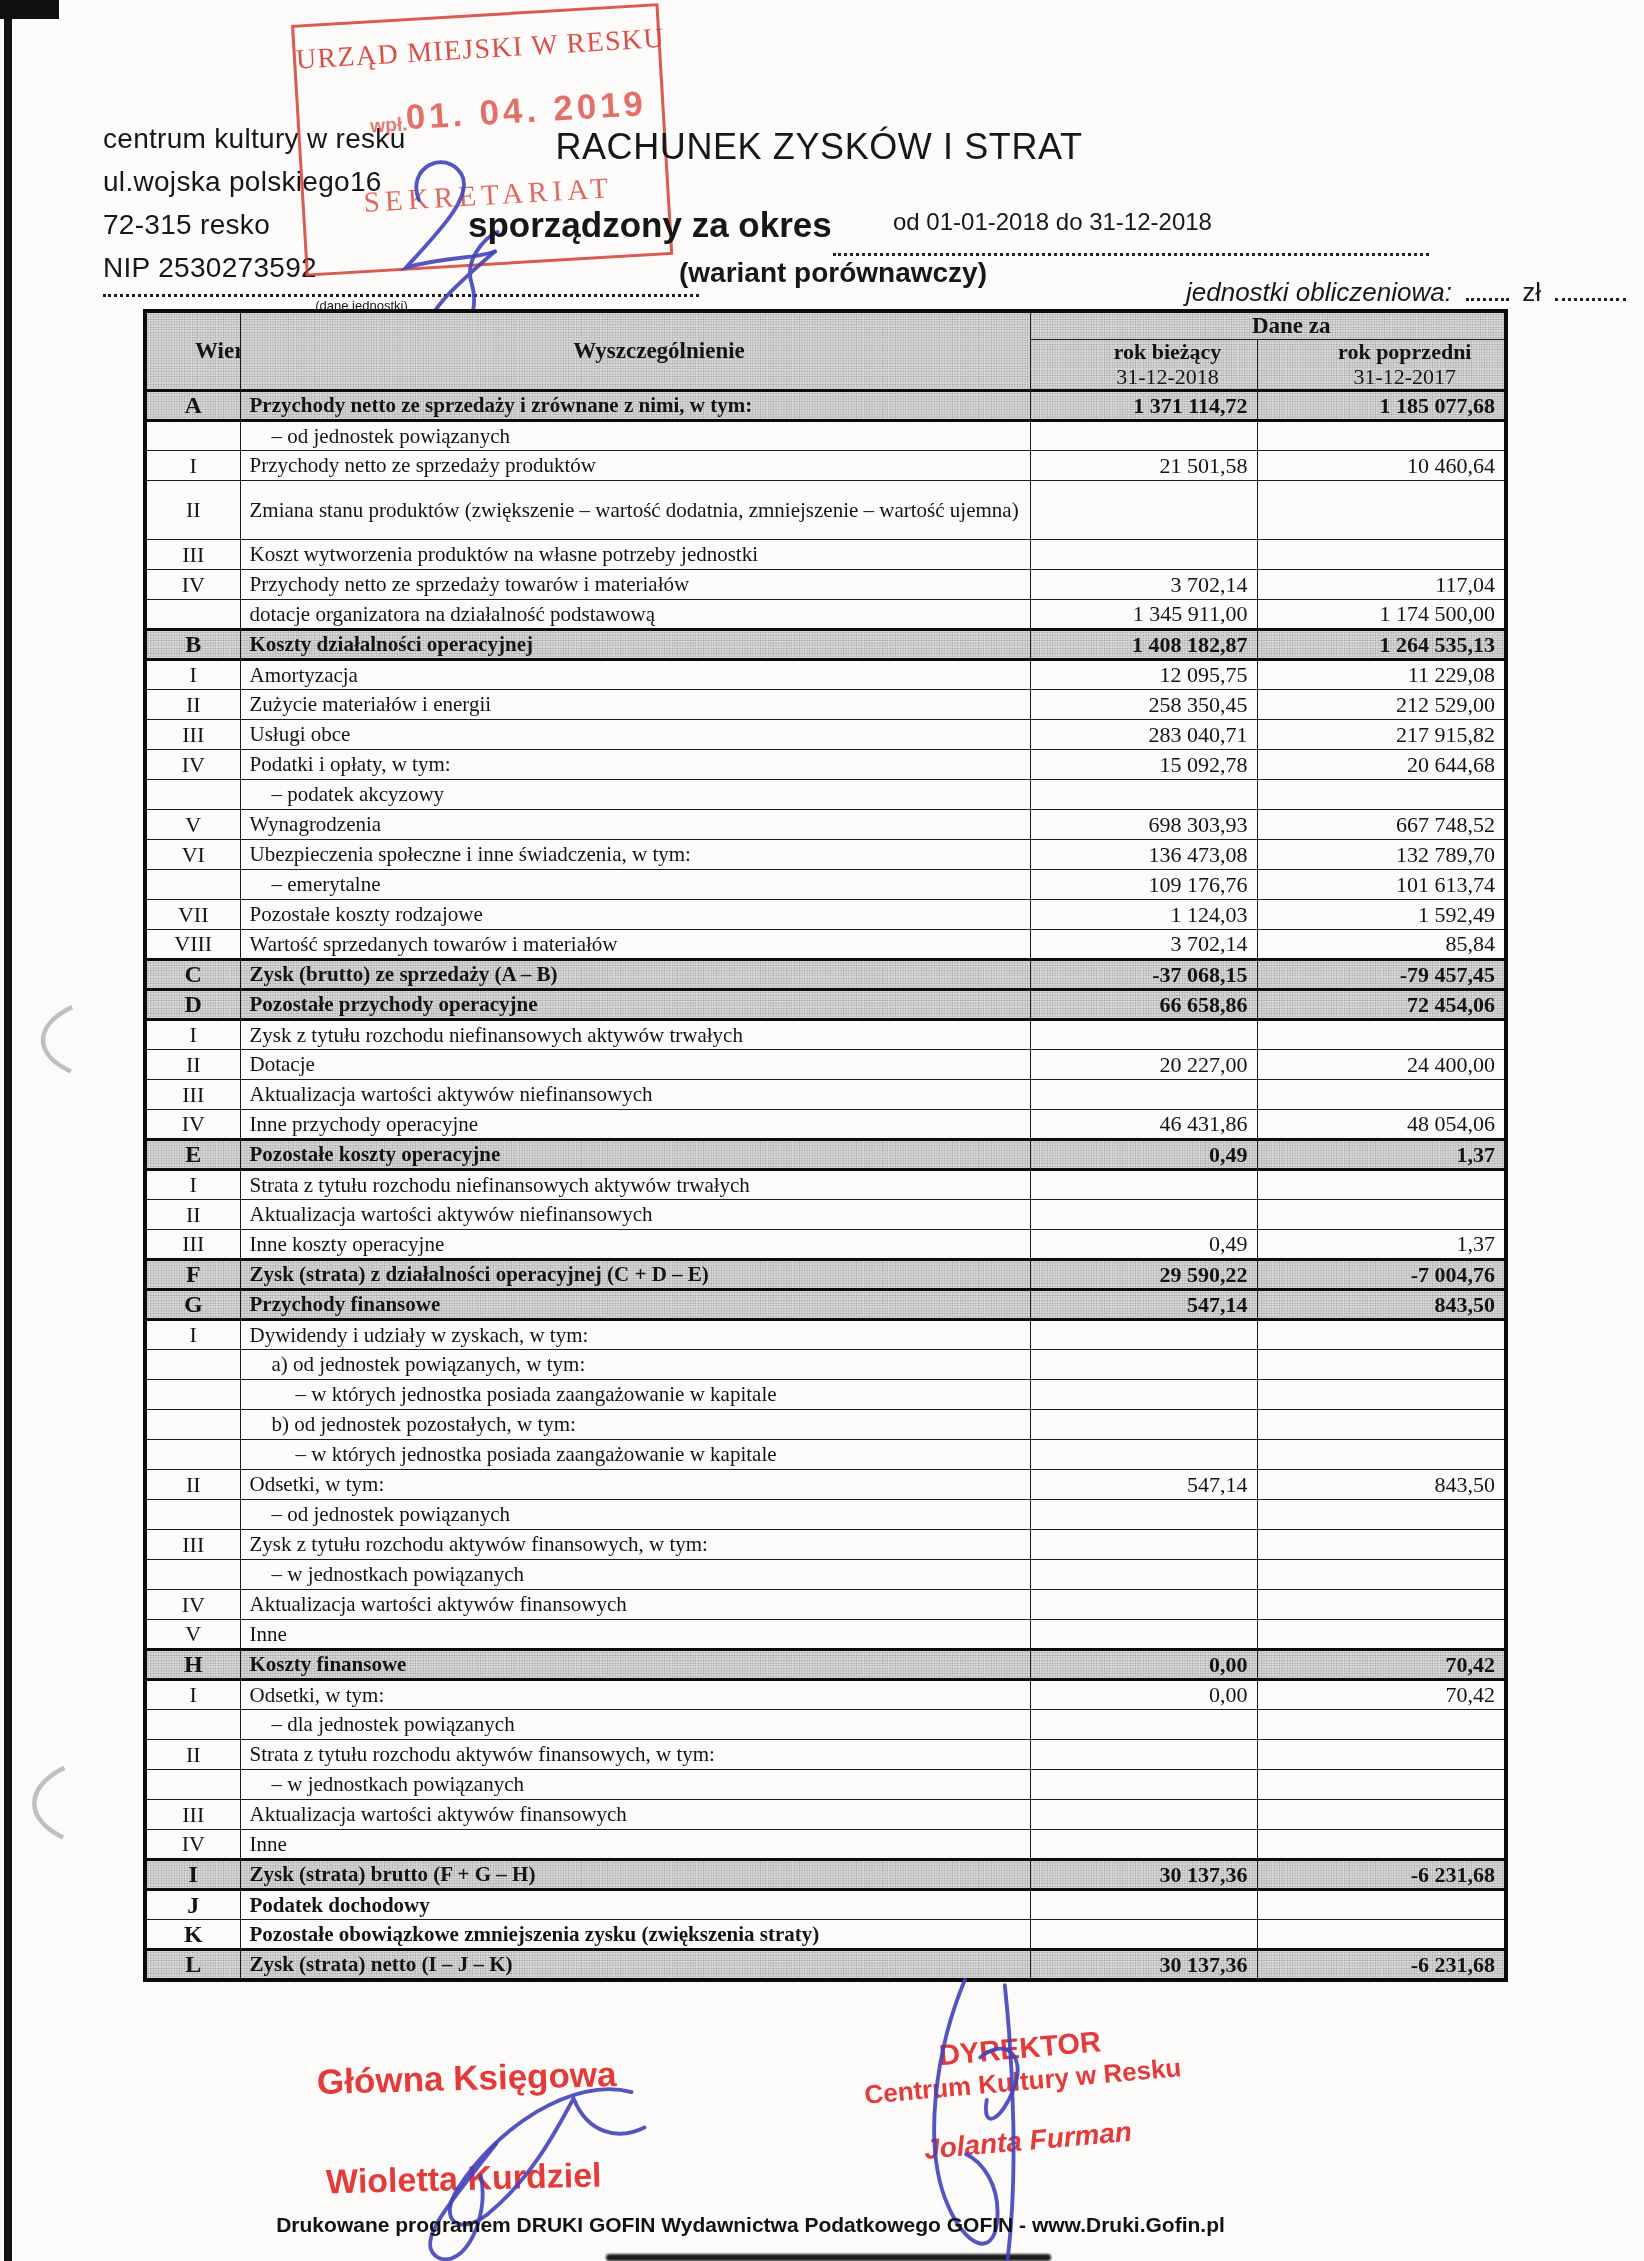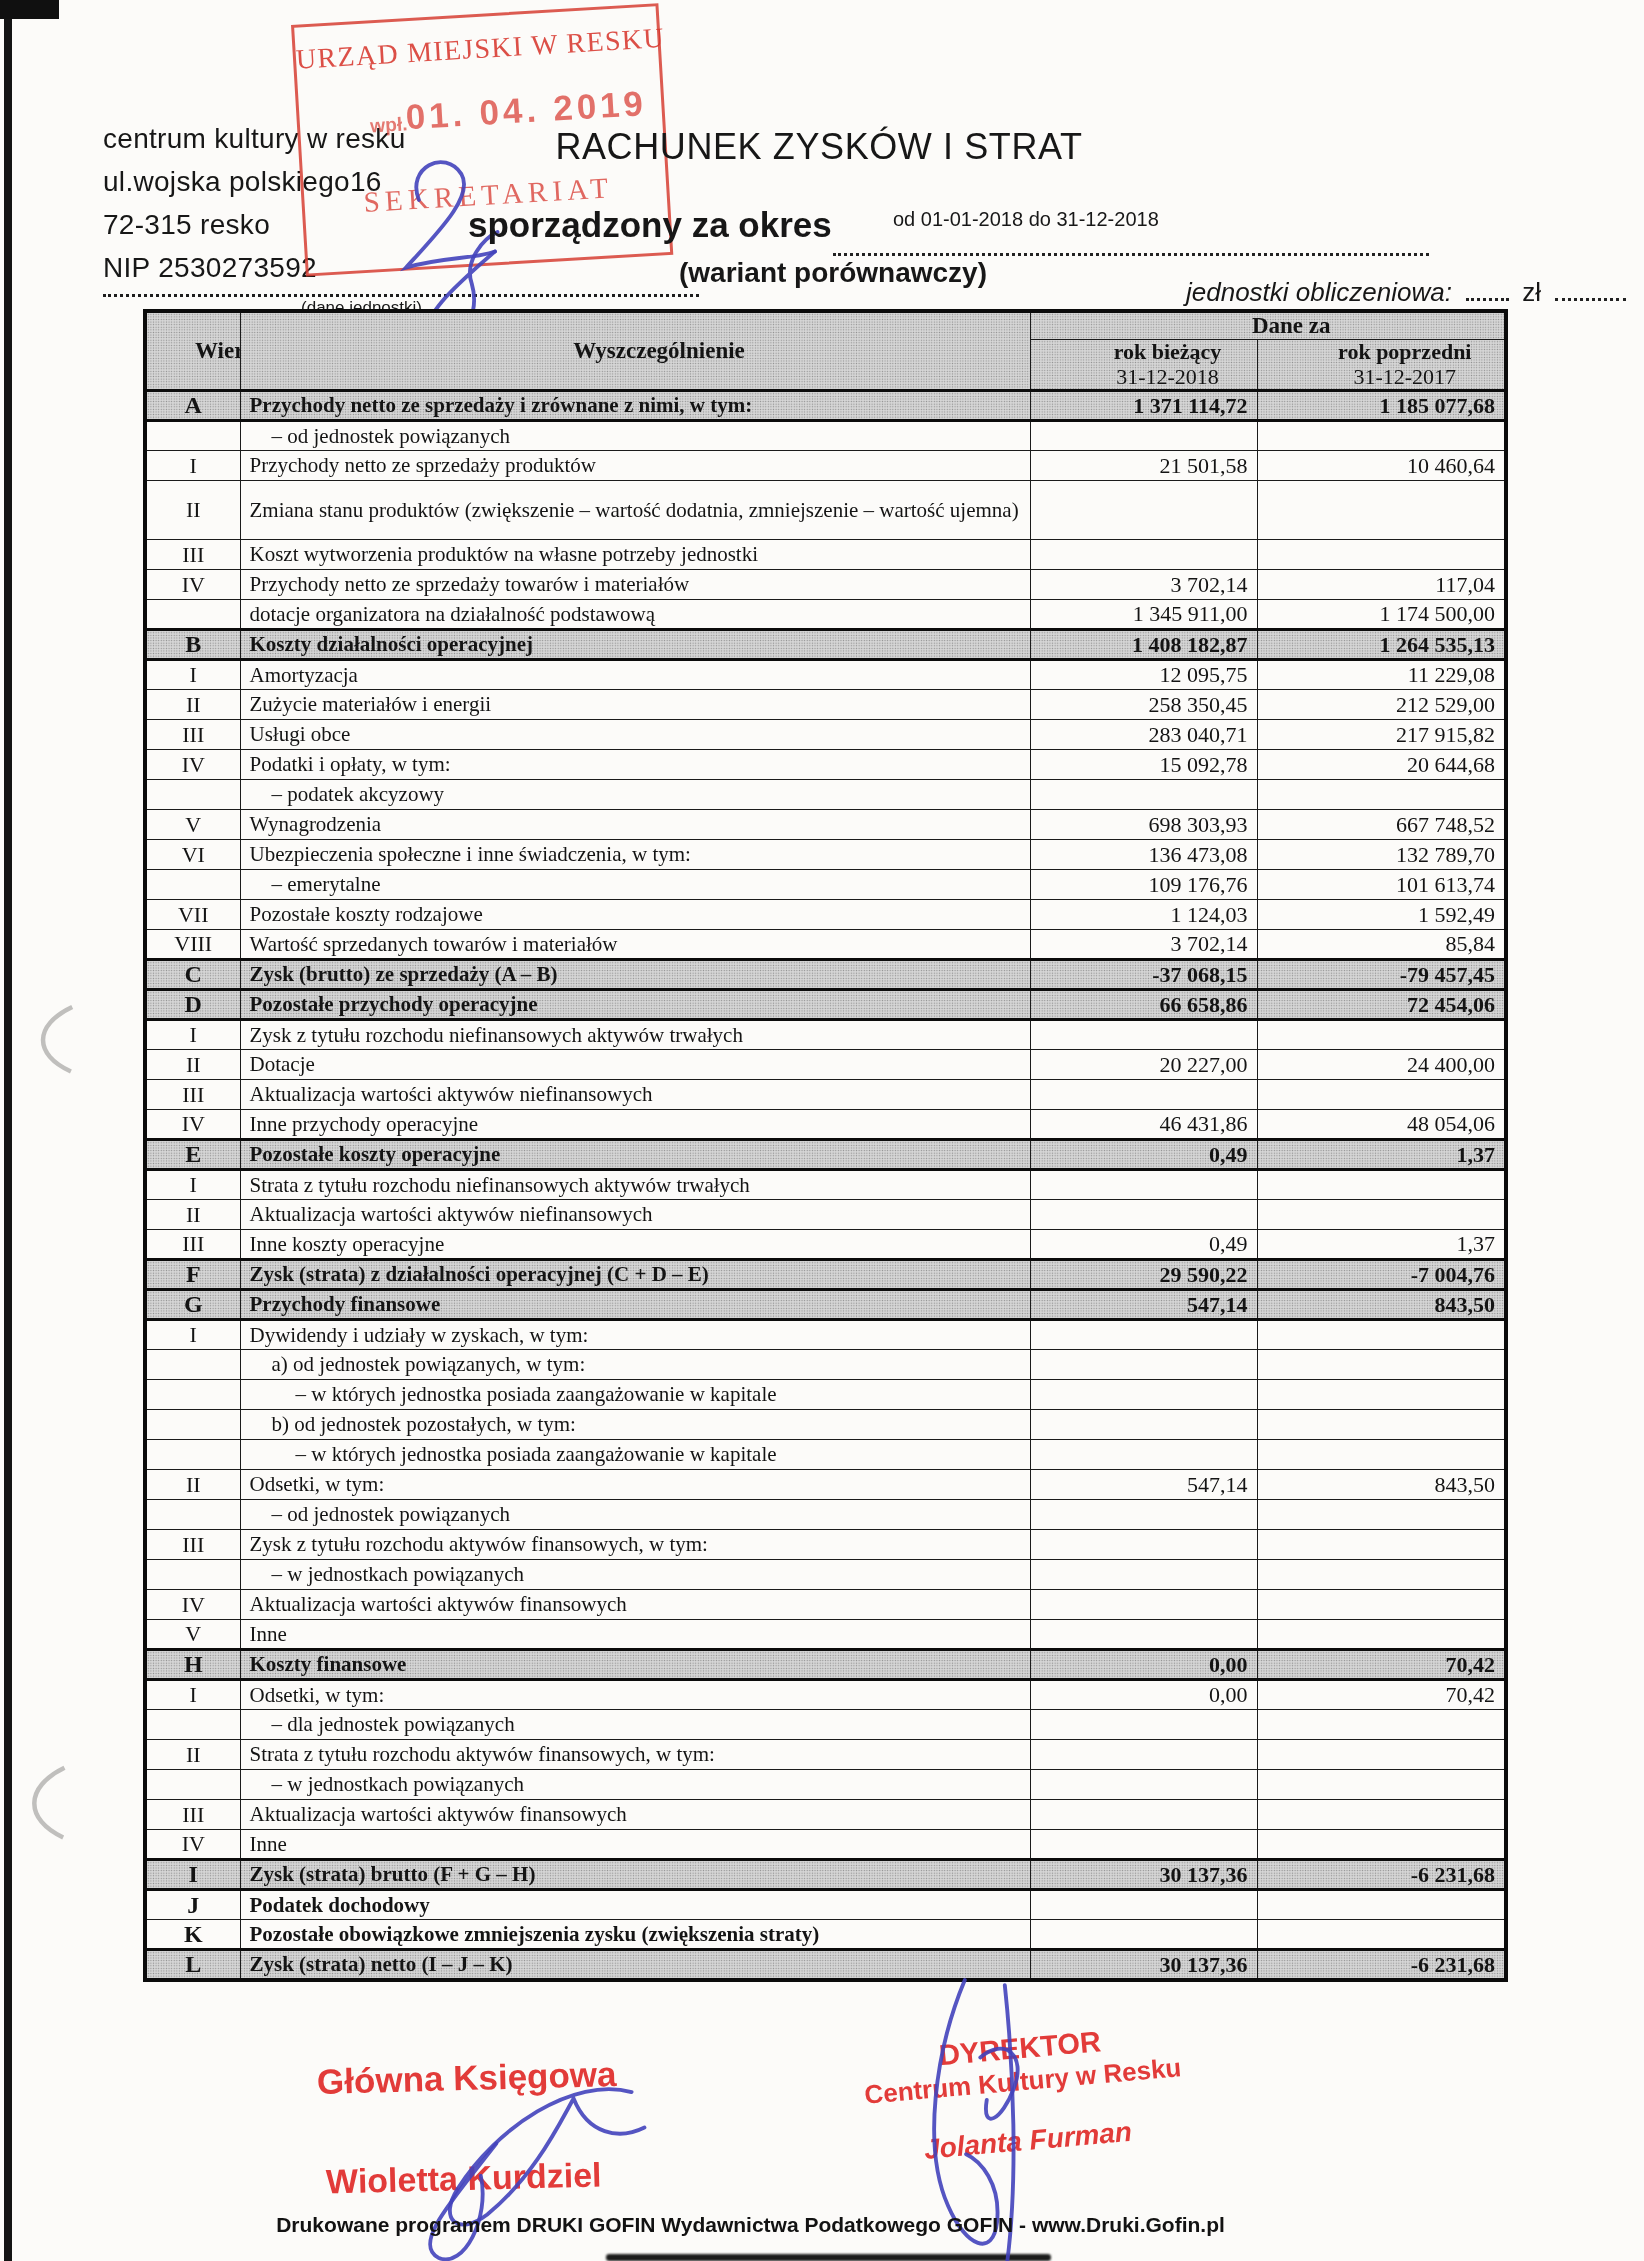--- a/index.html
+++ b/index.html
@@ -12,26 +12,26 @@
 
   
   #edge-strip{left:3.9px; top:14px; width:8.4px; height:2247px; background:#141414;}
   #corner-block{left:0; top:0; width:59px; height:19.3px; background:#101010;}
   #bottom-smudge{left:606px; top:2254px; width:445px; height:7px; background:#1c1c1c; filter:blur(1.3px); border-radius:3.2px;}
   .arc{stroke:#c0bfbd; stroke-width:7; fill:none;}
 
   
   #company{left:103px; top:117px; font-size:28px; line-height:43px; letter-spacing:0.3px;}
   #nip-line{left:103px; top:257px; width:596px; height:37px; border-bottom:3.2px dotted #1d1d1d;}
-  #dane-jed{left:213px; top:298px; width:297px; text-align:center; font-size:17px;}
+  #dane-jed{left:213px; top:298px; width:297px; text-align:center; font-size:13px;}
 
   
   #title-main{left:529px; top:126px; width:580px; text-align:center; font-size:36px; font-weight:normal; letter-spacing:0.6px;}
   #period-label{left:468px; top:205px; font-size:35px; font-weight:bold;}
-  #period-value{left:893px; top:208px; font-size:20px;}
+  #period-value{left:893px; top:208px; font-size:24px;}
   #period-dots{left:833px; top:213px; width:596px; height:40px; border-bottom:3.2px dotted #222;}
   #variant{left:671px; top:257px; width:316px; text-align:right; font-size:28px; font-weight:bold;}
   #unit-line{left:1186px; top:276px; font-size:26px; font-style:italic;}
   #unit-line .dots{display:inline-block; border-bottom:3.2px dotted #222; height:22px; margin:0 6.4px;}
   #unit-line .d1{width:43px;} #unit-line .d2{width:71px;}
   #unit-val{font-style:normal;}
 
   
   #stamp{left:291px; top:24.5px; width:362px; height:246px; border:3.9px solid rgba(214,62,52,.85);
          transform:rotate(-3.4deg); transform-origin:top left; color:rgba(215,55,45,.88);}

